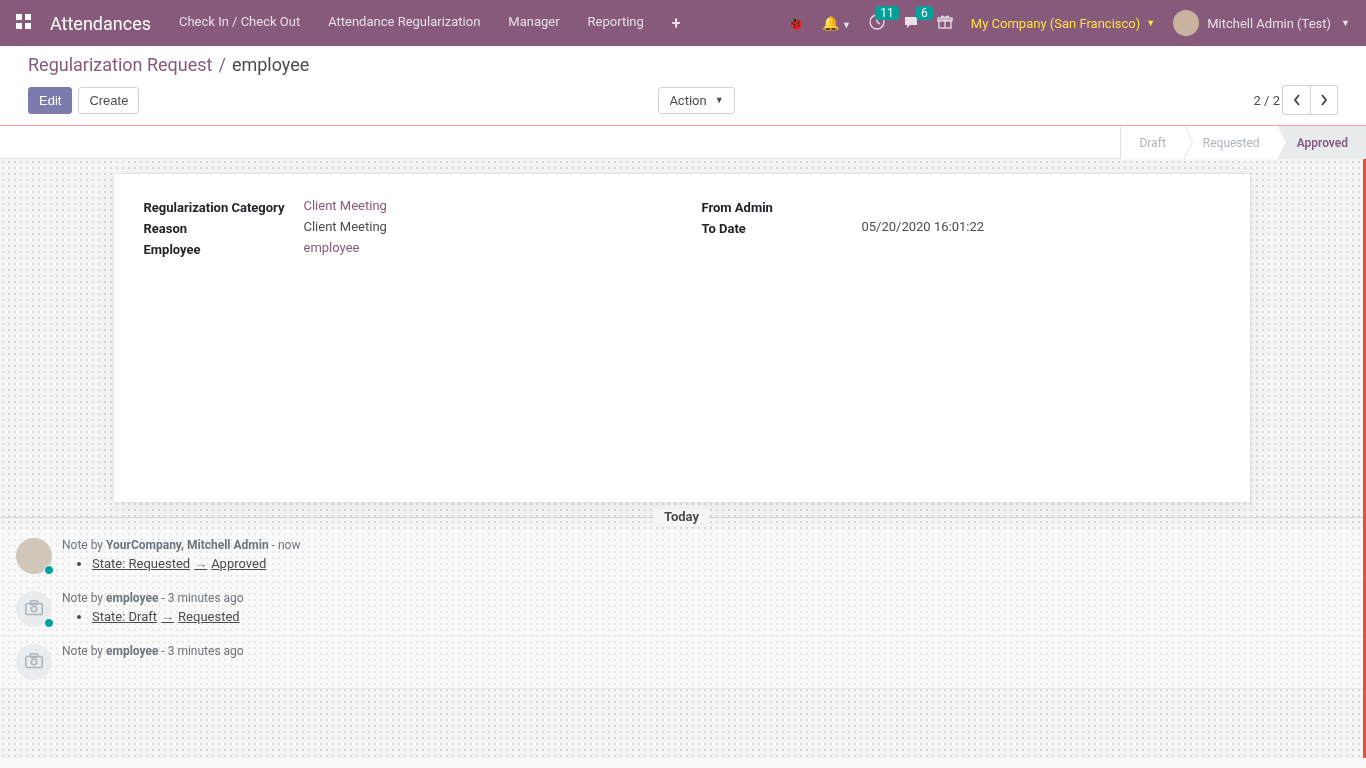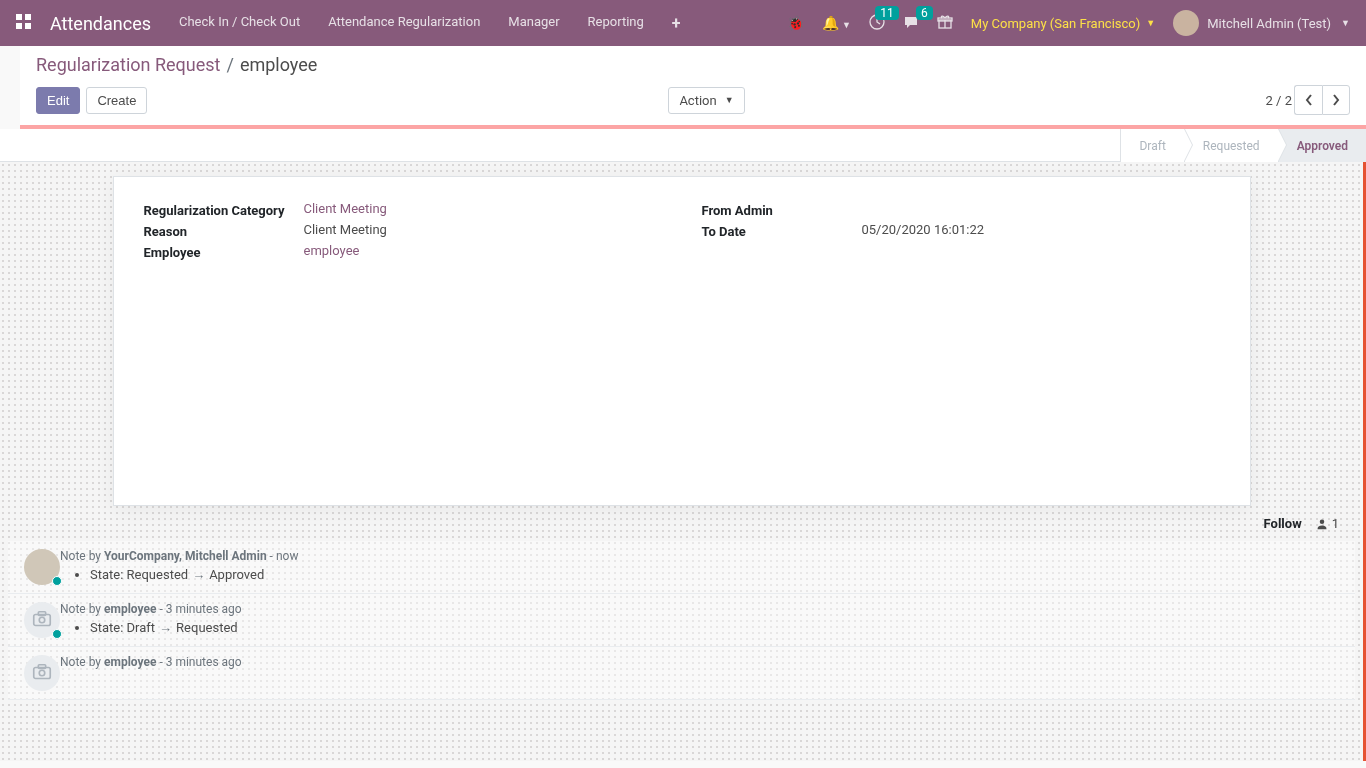--- a/index.html
+++ b/index.html
@@ -14,21 +14,21 @@
 .topnav .navlinks a.plus { font-size: 16px; font-weight: bold; }
 .topnav .spacer { flex: 1; }
 .topnav .systray { display: flex; align-items: center; gap: 18px; }
 .topnav .systray .icon { color: #e7e0e6; cursor: pointer; position: relative; font-size: 14px; }
 .badge { position: absolute; top: -8px; right: -14px; background: #00a09d; color: #fff; border-radius: 4px; font-size: 12px; padding: 1px 5px; line-height: 12px; }
 .topnav .company { color: #fde047; font-size: 13px; cursor: pointer; display: flex; align-items: center; gap: 4px; }
 .topnav .user { display: flex; align-items: center; gap: 8px; color: #e7e0e6; font-size: 13px; cursor: pointer; }
 .topnav .avatar { width: 26px; height: 26px; border-radius: 50%; background: #c9b3a0; display: inline-block; }
 
 
-.control-panel { background: #fff; border-bottom: 4px solid #fca5a5; padding: 8px 16px 10px; margin-left: 20px; }
+.control-panel { background: #fff; border-bottom: 1px solid #fca5a5; padding: 8px 28px 10px; }
 .breadcrumb { display: flex; align-items: center; gap: 6px; font-size: 18px; color: #4c4c4c; margin-bottom: 10px; }
 .breadcrumb a { color: #875a7b; text-decoration: none; cursor: pointer; }
 .breadcrumb .sep { color: #6c757d; }
 .cp-row { display: flex; align-items: center; }
 .cp-left { display: flex; gap: 6px; }
 .btn { border: 1px solid #ced4da; background: #fff; color: #4c4c4c; padding: 5px 10px; font-size: 13px; border-radius: 3px; cursor: pointer; }
 .btn-primary { background: #7c7bad; border-color: #7c7bad; color: #fff; }
 .cp-mid { flex: 1; display: flex; justify-content: center; }
 .cp-mid .action-btn { border: 1px solid #ced4da; background: #fff; padding: 5px 10px; border-radius: 3px; cursor: pointer; display: flex; align-items: center; gap: 6px; text-align: right; }
 .cp-right { display: flex; align-items: center; gap: 2px; }
@@ -42,45 +42,45 @@
 .statusbar { background: #fff; border-bottom: 1px solid #dee2e6; display: flex; justify-content: flex-end; padding-right: 0; height: 33px; }
 .status-steps { display: flex; }
 .status-step { padding: 0 18px; height: 33px; display: flex; align-items: center; font-size: 12px; color: #adb5bd; border-left: 1px solid #dee2e6; position: relative; background: #fff; }
 .status-step::after { content: ''; position: absolute; right: -8px; top: 0; width: 0; height: 0; border-top: 16.5px solid transparent; border-bottom: 16.5px solid transparent; border-left: 8px solid #fff; z-index: 2; }
 .status-step::before { content: ''; position: absolute; right: -9px; top: 0; width: 0; height: 0; border-top: 16.5px solid transparent; border-bottom: 16.5px solid transparent; border-left: 8px solid #dee2e6; z-index: 1; }
 .status-step.active { color: #875a7b; font-weight: 600; background: #e9ecef; }
 .status-step.active::after { border-left-color: #e9ecef; }
 .status-step:last-child::after, .status-step:last-child::before { display: none; }
 
 
-.form-bg { background-image: radial-gradient(#d9d7d7 1px, transparent 1px); background-size: 6px 6px; background-color: #f5f5f5; padding: 14px 8px 0; position: relative; border-right: 3px solid #e55232; min-height: calc(768px - 46px - 90px - 33px); }
+.form-bg { background-image: radial-gradient(#d9d7d7 1px, transparent 1px); background-size: 6px 6px; background-color: #f5f5f5; padding: 14px 0 0; position: relative; border-right: 3px solid #e55232; min-height: calc(768px - 46px - 90px - 33px); }
 .form-sheet { background: #fff; max-width: 1138px; margin: 0 auto; min-height: 330px; box-shadow: 0 4px 20px rgba(0,0,0,0.05); border: 1px solid #dee2e6; padding: 24px 30px; }
 .form-cols { display: flex; gap: 40px; }
 .form-col { flex: 1; }
 .form-field { display: flex; margin-bottom: 4px; align-items: flex-start; }
 .form-label { width: 160px; font-weight: 700; color: #212529; padding-top: 2px; }
 .form-value { flex: 1; color: #4c4c4c; }
 .form-value a { color: #875a7b; text-decoration: none; cursor: pointer; }
 
 
 .chatter-header { display: flex; justify-content: flex-end; align-items: center; padding: 10px 16px; background: transparent; gap: 14px; }
 .follow-btn { font-weight: 700; color: #212529; cursor: pointer; }
 .follower-count { display: flex; align-items: center; gap: 4px; color: #4c4c4c; }
 .chatter-body { }
 .date-sep { text-align: center; position: relative; margin: 6px 0 6px; }
 .date-sep::before { content: ''; position: absolute; left: 0; right: 0; top: 50%; border-top: 1px solid #ced4da; z-index: 0; }
 .date-sep span { background: #f5f5f5; padding: 0 10px; position: relative; z-index: 1; font-weight: 700; color: #4c4c4c; }
-.msg { display: flex; padding: 8px 16px; gap: 0; border-bottom: 1px solid #e9ecef; background: rgba(255,255,255,0.4); }
+.msg { display: flex; padding: 8px 16px; gap: 10px; border-bottom: 1px solid #e9ecef; background: rgba(255,255,255,0.4); }
 .msg .msg-avatar { width: 36px; height: 36px; border-radius: 50%; background: #d0c7b8; flex-shrink: 0; position: relative; }
 .msg .msg-avatar.alt { background: #e9ecef; display: flex; align-items: center; justify-content: center; color: #adb5bd; }
 .msg .msg-avatar .presence { position: absolute; bottom: -1px; right: -2px; width: 10px; height: 10px; border-radius: 50%; background: #00a09d; border: 1px solid #fff; }
 .msg-body { flex: 1; }
 .msg-header { color: #6c757d; font-size: 12px; margin-bottom: 4px; }
 .msg-header .author { color: #6c757d; font-weight: 700; }
-.msg-content ul { list-style: disc; padding-left: 30px; }
+.msg-content ul { list-style: disc; padding-left: 30px; text-decoration: underline; }
 .msg-content li { color: #4c4c4c; margin: 2px 0; }
 .arrow { margin: 0 4px; color: #6c757d; }
 
 .caret-down { font-size: 9px; margin-left: 2px; }
 </style>
 </head>
 <body>
 
 <div class="topnav">
   <span class="apps-icon">
@@ -201,32 +201,23 @@
           <div class="form-label">From Admin</div>
         </div>
         <div class="form-field">
           <div class="form-label">To Date</div>
           <div class="form-value">05/20/2020 16:01:22</div>
         </div>
       </div>
     </div>
   </div>
 
-  <div class="chatter-header">
-    <span class="follow-btn">Follow</span>
-    <span class="follower-count">
-      <svg width="12" height="12" viewBox="0 0 16 16">
-          <circle cx="8" cy="5" r="3" fill="#4c4c4c"></circle>
-          <path d="M2 15 Q2 10 8 10 Q14 10 14 15 Z" fill="#4c4c4c"></path>
-        </svg>
-      <span>1</span>
-    </span>
-  </div>
 
   <div class="chatter-body">
+    <div class="date-sep"><span>Today</span></div>
 
     <div class="msg">
       <div class="msg-avatar">
           <span class="presence"></span>
         </div>
       <div class="msg-body">
         <div class="msg-header">
           <span>Note by </span><span class="author">YourCompany, Mitchell Admin</span> - <span>now</span>
         </div>
         <div class="msg-content">

